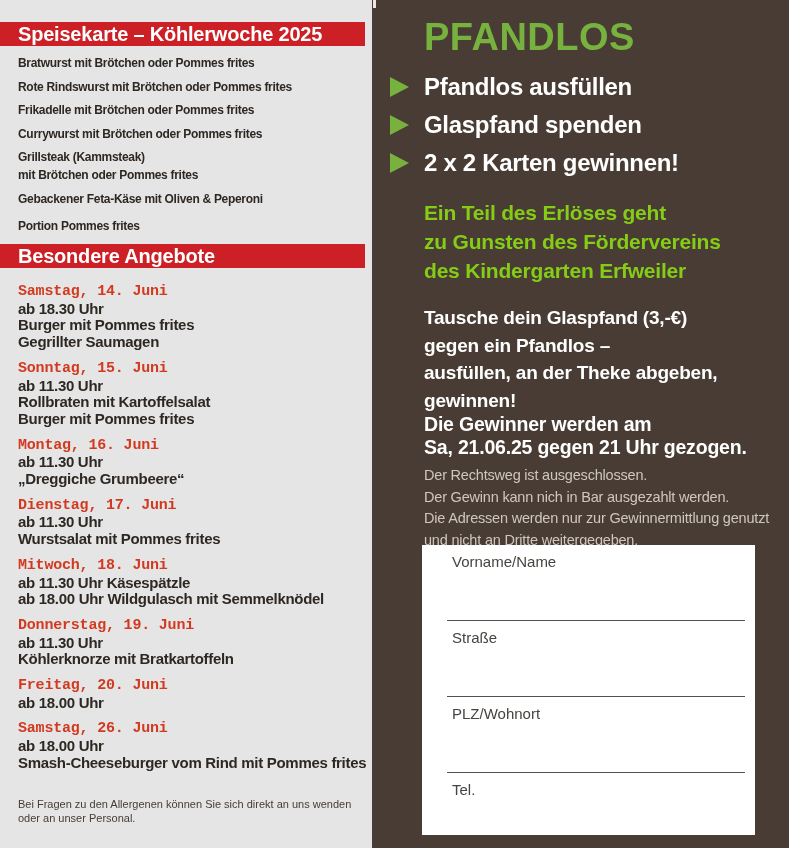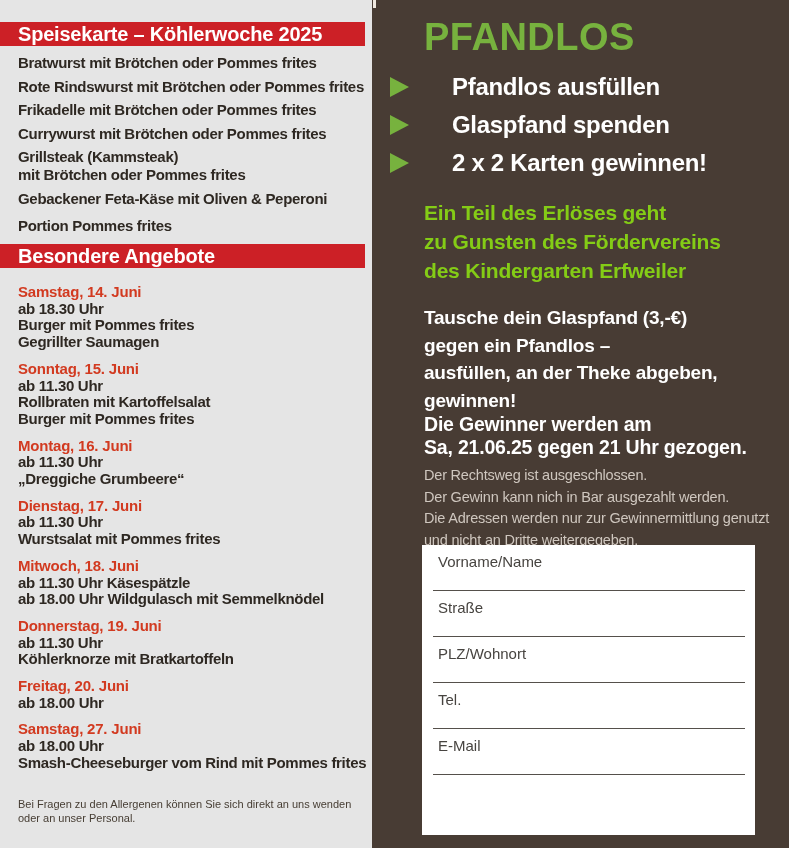--- a/index.html
+++ b/index.html
@@ -8,64 +8,64 @@
 
   
   .left-panel{position:absolute; left:0; top:0; width:372px; height:848px; background:#e5e5e5;}
   .red-bar{position:absolute; left:0; width:365px; height:24px; background:#CC2026;
            color:#FFFFFF; font-weight:bold; font-size:20px; line-height:24px;
            padding-left:18px; box-sizing:border-box; letter-spacing:-0.2px; white-space:nowrap;}
   .menu-header{top:22px;}
   .offers-header{top:244px;}
 
   .menu{position:absolute; top:54px; left:18px; right:4px;}
-  .menu-line{color:#2E2822; font-weight:bold; font-size:15px; line-height:18px;
+  .menu-line{color:#2E2822; font-weight:bold; font-size:12px; line-height:18px;
              letter-spacing:-0.3px; white-space:nowrap; margin-top:5.5px;}
   .menu-line:first-child{margin-top:0;}
   .menu-line.tight{margin-top:0;}
   .menu-line.gap-before{margin-top:9px;}
 
   .offers{position:absolute; top:284px; left:18px; right:4px;}
   .offer{margin-bottom:10px;}
   .offer-date{color:#D23A20; font-weight:bold; font-size:15px; line-height:16.7px;
-              letter-spacing:-0.2px; white-space:nowrap;}
+              letter-spacing:-0.2px; white-space:nowrap;font-family:Liberation Mono, monospace;}
   .offer-line{color:#2E2822; font-weight:bold; font-size:15px; line-height:16.7px;
               letter-spacing:-0.3px; white-space:nowrap;}
 
   .footnote{position:absolute; top:797px; left:18px; color:#463D33; font-size:11px;
             line-height:14px; letter-spacing:0;}
 
   
   .divider{position:absolute; left:373px; top:0; width:3px; height:848px;
            background:repeating-linear-gradient(to bottom,#EFE8E0 0 8px, rgba(0,0,0,0) 8px 15px);}
 
   
   .right-panel{position:absolute; left:372px; top:12px; width:417px; height:848px; background:#483C34;}
   .pf-title{position:absolute; top:4px; left:52px; margin:0; color:#77B23E; font-size:38px;
             font-weight:bold; letter-spacing:0.5px; white-space:nowrap;}
   .bullets{position:absolute; top:56px; left:18px; margin:0; padding:0; list-style:none;}
-  .bullet-row{display:flex; align-items:center; height:38px;gap:28px;}
+  .bullet-row{display:flex; align-items:center; height:38px;}
   .tri{width:0; height:0; border-left:19px solid #77B23E; border-top:10px solid rgba(0,0,0,0);
        border-bottom:10px solid rgba(0,0,0,0); margin-right:15px; flex:0 0 auto;}
   .bullet-text{color:#FFFFFF; font-weight:bold; font-size:24px; letter-spacing:-0.3px; white-space:nowrap;}
 
   .green-note{position:absolute; top:186px; left:52px; margin:0; color:#84cc16;
               font-weight:bold; font-size:21px; line-height:29px; letter-spacing:-0.2px;}
   .exchange-note{position:absolute; top:292px; left:52px; margin:0; color:#FFFFFF;
                  font-weight:bold; font-size:19px; line-height:27.5px; letter-spacing:-0.2px;}
   .winner-note{position:absolute; top:401px; left:52px; margin:0; color:#FFFFFF;
                font-weight:bold; font-size:19.5px; line-height:22.5px; letter-spacing:-0.2px; white-space:nowrap;}
   .legal{position:absolute; top:453px; left:52px; margin:0; color:#CFC7BF;
          font-size:14.5px; line-height:21.5px; letter-spacing:-0.2px; white-space:nowrap;}
   .line{display:block;}
 
   
   .form-box{position:absolute; top:533px; left:50px; width:333px; height:290px;
             background:#FFFFFF; box-sizing:border-box;}
-  .field{position:relative; height:46px;}
+  .field{position:relative; height:76px;margin-left:14px;}
   .field-label{position:absolute; top:8px; left:16px; color:#474440; font-size:15px;}
   .field-line{position:absolute; bottom:0; left:11px; right:10px; border-bottom:1.5px solid #55504B;}
 </style>
 </head>
 <body>
 
 <div class="page">
 
   <aside class="left-panel">
     <div class="red-bar menu-header">Speisekarte – Köhlerwoche 2025</div>
@@ -114,21 +114,21 @@
       <div class="offer">
         <div class="offer-date">Donnerstag, 19. Juni</div>
         <div class="offer-line">ab 11.30 Uhr</div>
         <div class="offer-line">Köhlerknorze mit Bratkartoffeln</div>
       </div>
       <div class="offer">
         <div class="offer-date">Freitag, 20. Juni</div>
         <div class="offer-line">ab 18.00 Uhr</div>
       </div>
       <div class="offer">
-        <div class="offer-date">Samstag, 27. Juni</div>
+        <div class="offer-date">Samstag, 26. Juni</div>
         <div class="offer-line">ab 18.00 Uhr</div>
         <div class="offer-line">Smash-Cheeseburger vom Rind mit Pommes frites</div>
       </div>
     </div>
 
     <div class="footnote">
       <span class="line">Bei Fragen zu den Allergenen können Sie sich direkt an uns wenden</span>
       <span class="line">oder an unser Personal.</span>
     </div>
   </aside>

